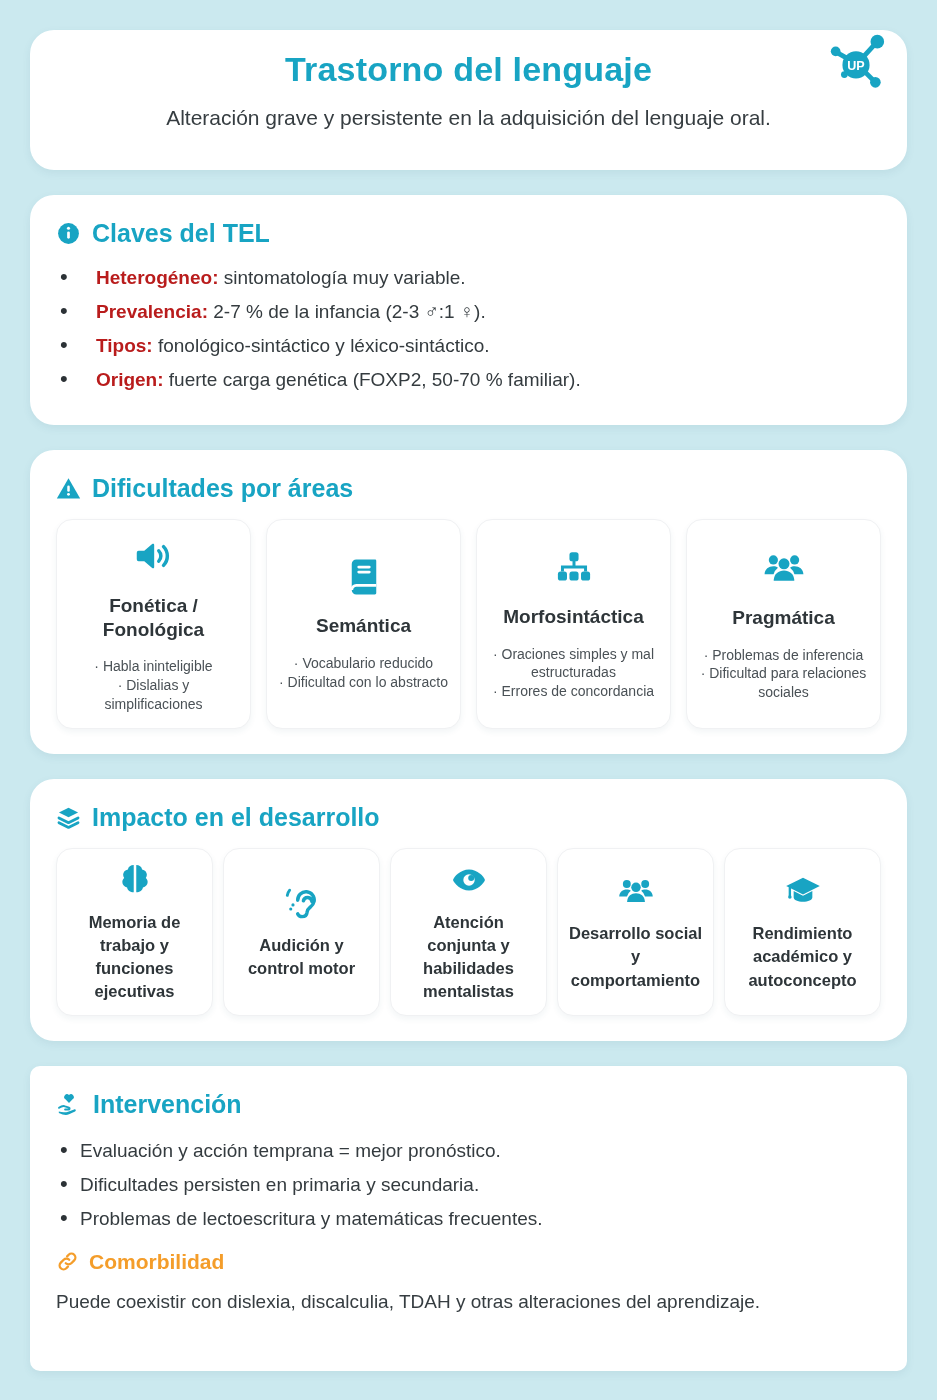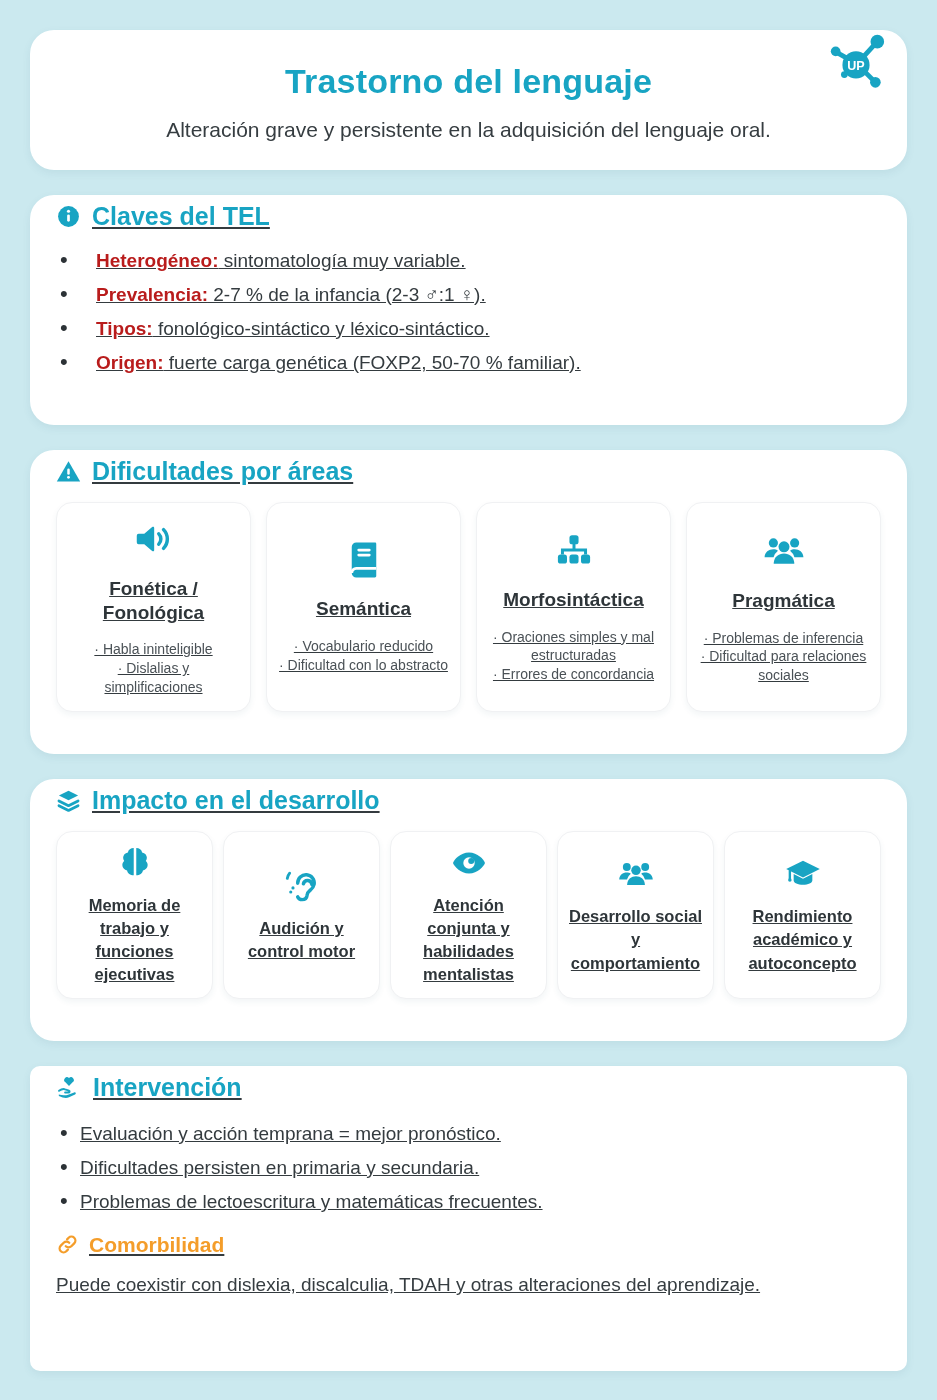--- a/index.html
+++ b/index.html
@@ -15,30 +15,30 @@
     padding: 30px 30px 0 30px;
     display: flex; flex-direction: column; gap: 25px;
   }
   .card {
     background: #ffffff;
     border-radius: 24px;
     box-shadow: 0 3px 8px rgba(40,90,110,0.08);
     width: 100%;
   }
   
-  .card-header { height: 140px; position: relative; text-align: center; padding-top: 32px; }
+  .card-header { height: 140px; position: relative; text-align: center; padding-top: 20px; }
   .page-title {
     color: #18A4C3; font-size: 34px; font-weight: 700; letter-spacing: .2px;
   }
   .page-subtitle {
     margin-top: 17px; font-size: 21px; color: #363D41;
   }
   .logo { position: absolute; top: 0; right: 20px; width: 62px; height: 62px; }
   
-  .section { padding: 7px 26px; text-decoration: underline; }
+  .section { padding: 24px 26px; }
   .sec-head { display: flex; align-items: center; gap: 11px; margin-bottom: 16px; }
   .sec-head .h-icon { flex: 0 0 auto; display: flex; }
   .sec-title { color: #18A4C3; font-size: 25px; font-weight: 700; }
   
   .card-claves { height: 230px; }
   .blist { list-style: none; margin-top: 20px; }
   .blist li {
     position: relative; padding-left: 24px; font-size: 19px;
     margin-bottom: 15px; line-height: 1.0;
   }

